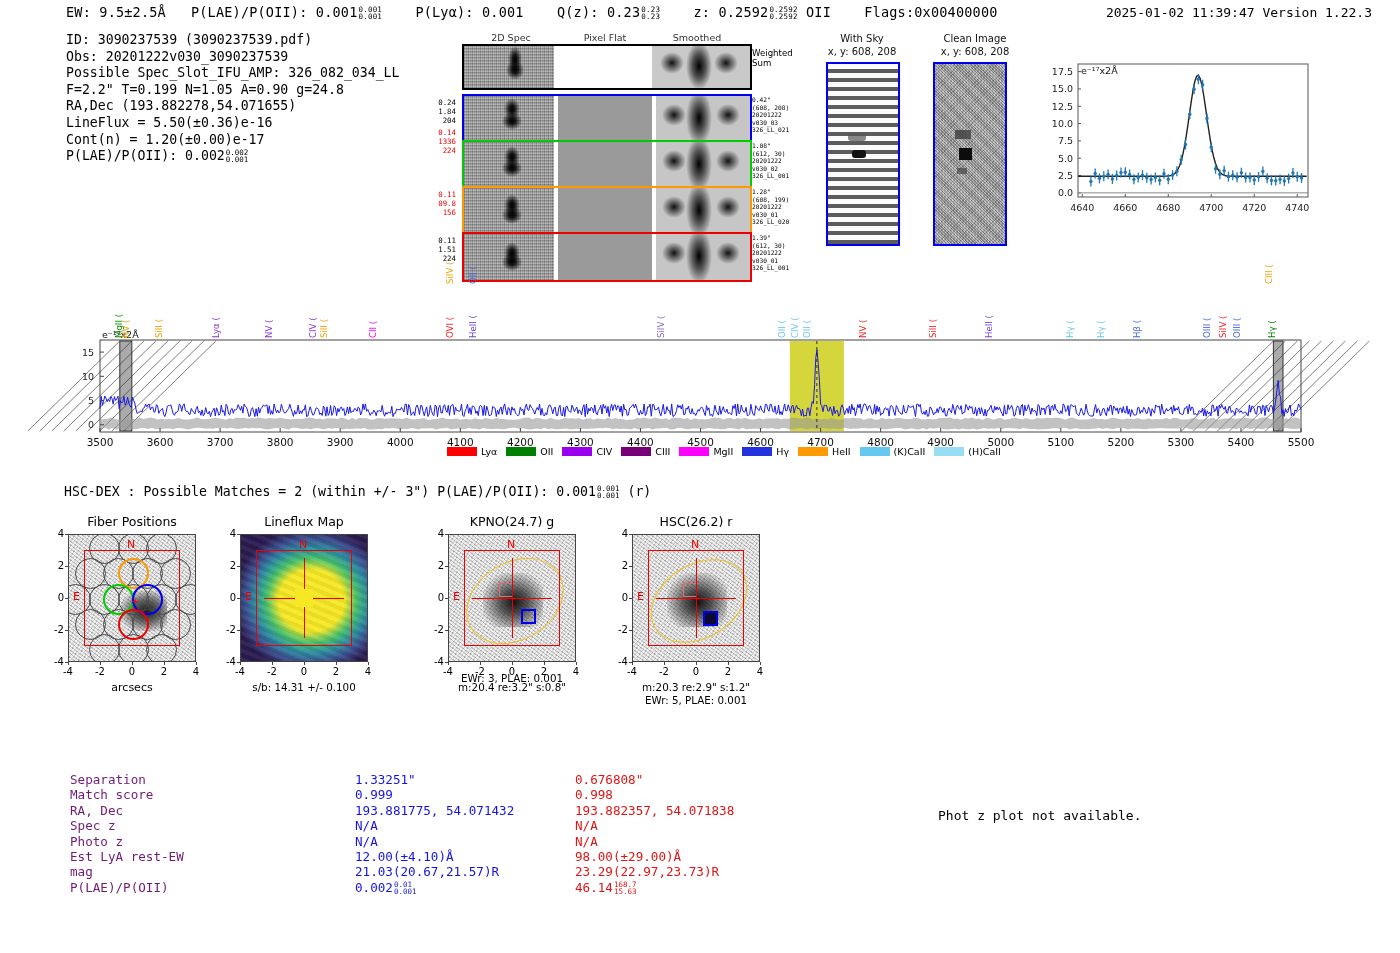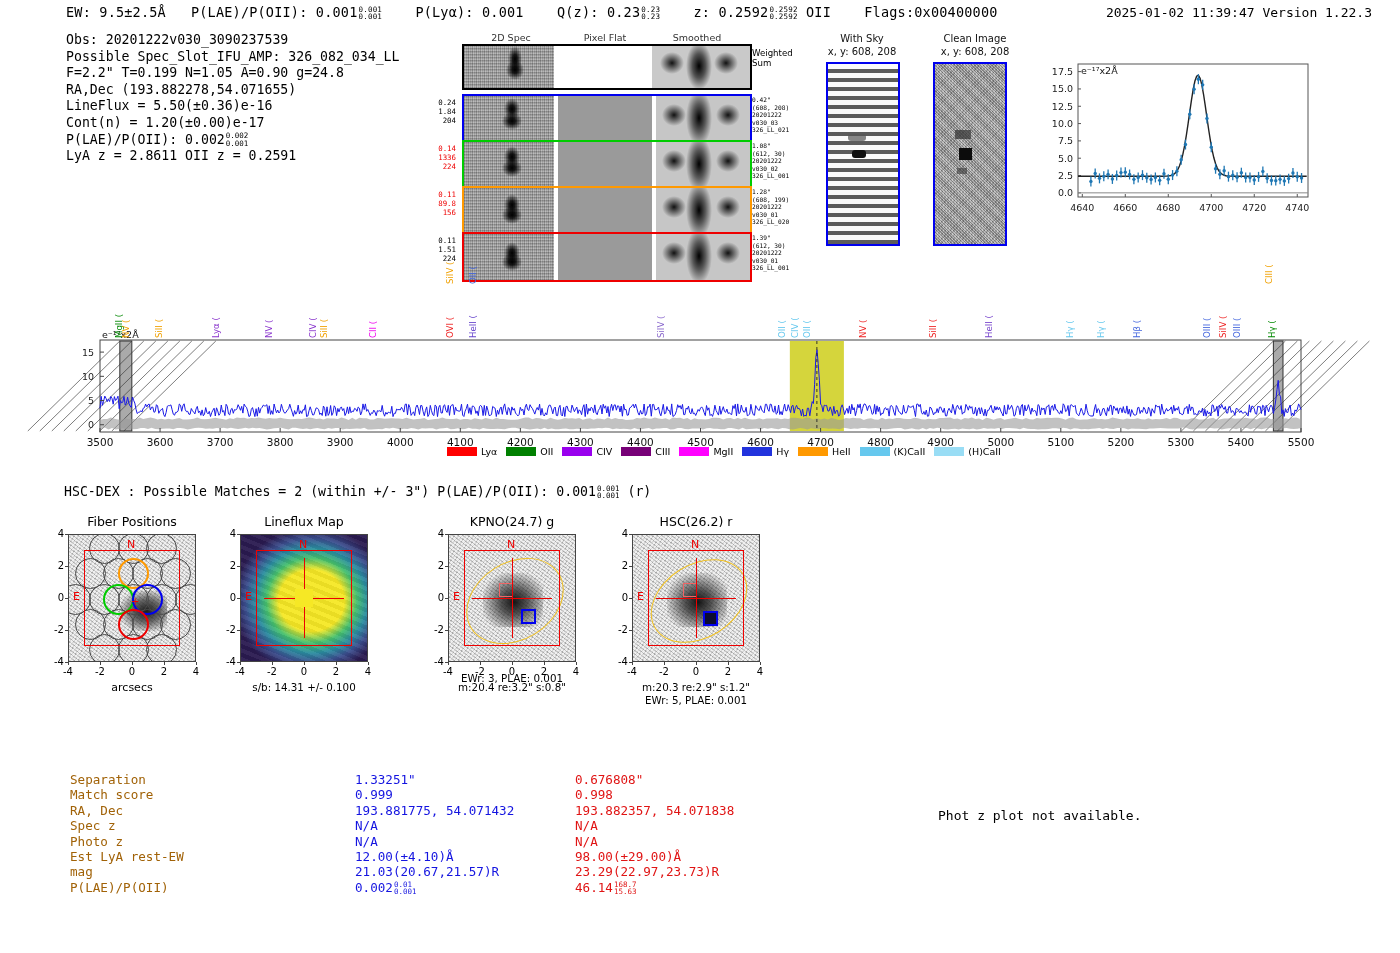--- a/index.html
+++ b/index.html
@@ -74,21 +74,21 @@
   .axlab{position:absolute;font-size:10px;font-family:"DejaVu Sans","Liberation Sans",sans-serif;}
   .caption{position:absolute;font-size:10.3px;text-align:center;
      font-family:"DejaVu Sans","Liberation Sans",sans-serif;}
   .redsq{position:absolute;border:1.4px solid #ee0000;box-sizing:border-box;}
   .ell{position:absolute;border:1.6px solid #f0c020;border-radius:50%;box-sizing:border-box;}
   .crossv{position:absolute;background:#ee0000;width:1.4px;}
   .crossh{position:absolute;background:#ee0000;height:1.4px;}
 
   
   #bottom-table{position:absolute;left:70px;top:772px;font-size:12.6px;line-height:15.4px;}
-  #bottom-table .col-lab{position:absolute;left:0;width:215px;color:#a16207;}
+  #bottom-table .col-lab{position:absolute;left:0;width:215px;color:#701a75;}
   #bottom-table .col-a{position:absolute;left:285px;width:230px;color:#1414e0;}
   #bottom-table .col-b{position:absolute;left:505px;width:240px;color:#e01414;}
   #bottom-table .row{height:15.4px;}
   #phot-z-msg{position:absolute;left:938px;top:808px;font-size:13px;}
 </style>
 </head>
 <body>
 
 <div class="abs mono nw" id="header-line">
   <span>EW: 9.5±2.5Å</span>
@@ -104,30 +104,30 @@
   &nbsp;&nbsp;
   <span>z:</span>
   <span>0.2592</span><span class="frac"><span>0.2592</span><br><span>0.2592</span></span>
   <span>OII</span>
   &nbsp;&nbsp;
   <span>Flags:0x00400000</span>
 </div>
 <div class="abs mono nw" id="timestamp">2025-01-02 11:39:47   Version 1.22.3</div>
 
 <div class="abs mono" id="info-block">
+  <div class="nw">ID: 3090237539 (3090237539.pdf)</div>
   <div class="nw">Obs: 20201222v030_3090237539</div>
   <div class="nw">Possible Spec_Slot_IFU_AMP: 326_082_034_LL</div>
   <div class="nw">F=2.2"  T=0.199  N=1.05  A=0.90  g=24.8</div>
   <div class="nw">RA,Dec (193.882278,54.071655)</div>
   <div class="nw">LineFlux = 5.50(±0.36)e-16</div>
   <div class="nw">Cont(n) = 1.20(±0.00)e-17</div>
   <div class="nw">
     <span>P(LAE)/P(OII): 0.002</span><span class="fracsm"><span>0.002</span><br><span>0.001</span></span>
   </div>
-  <div class="nw">LyA z = 2.8611  OII z = 0.2591</div>
 </div>
 
 <div class="abs" id="spec2d">
   <div class="col-title sans" style="left:36px;top:0;width:90px;text-align:center;">2D Spec</div>
   <div class="col-title sans" style="left:130px;top:0;width:90px;text-align:center;">Pixel Flat</div>
   <div class="col-title sans" style="left:222px;top:0;width:90px;text-align:center;">Smoothed</div>
 
   <div class="imgbox" style="left:32px;top:12px;width:286px;height:42px;border:2px solid #000;">
     <div class="noise" style="position:absolute;left:0;top:0;width:90px;height:100%;"></div>
     <div class="blurblob" style="left:44px;top:0px;width:14px;height:26px;"></div>
@@ -161,21 +161,21 @@
         <div class="smblob" style="left:198px;top:8px;width:24px;height:22px;"></div>
         <div class="smblob" style="left:252px;top:8px;width:24px;height:22px;"></div>
       </div>
       <div class="rowlabelR mono" style="left: 322px; top: 64px; color: rgb(0, 0, 0);">
         <div>0.42"</div>
         <div>(608, 208)</div>
         <div>20201222</div>
         <div>v030_03</div>
         <div>326_LL_021</div>
       </div>
-      <div class="rowlabelL mono" style="left: 0px; top: 112px; color: rgb(238, 0, 0);">
+      <div class="rowlabelL mono" style="left: 0px; top: 96px; color: rgb(238, 0, 0);">
         <div>0.14</div>
         <div>1336</div>
         <div>224</div>
       </div>
       <div class="imgbox" style="left: 32px; top: 108px; width: 286px; height: 46px; border: 2px solid rgb(0, 204, 0);">
         <div class="noise" style="position:absolute;left:0;top:0;width:90px;height:100%;"></div>
         <div class="blurblob" style="left:40px;top:4px;width:16px;height:22px;"></div>
         <div class="blurblob" style="left:38px;top:17px;width:20px;height:18px;"></div>
         <div style="position:absolute;left:90px;top:0;width:4px;height:100%;background:#fff;"></div>
         <div class="flat" style="position:absolute;left:94px;top:0;width:94px;height:100%;"></div>

